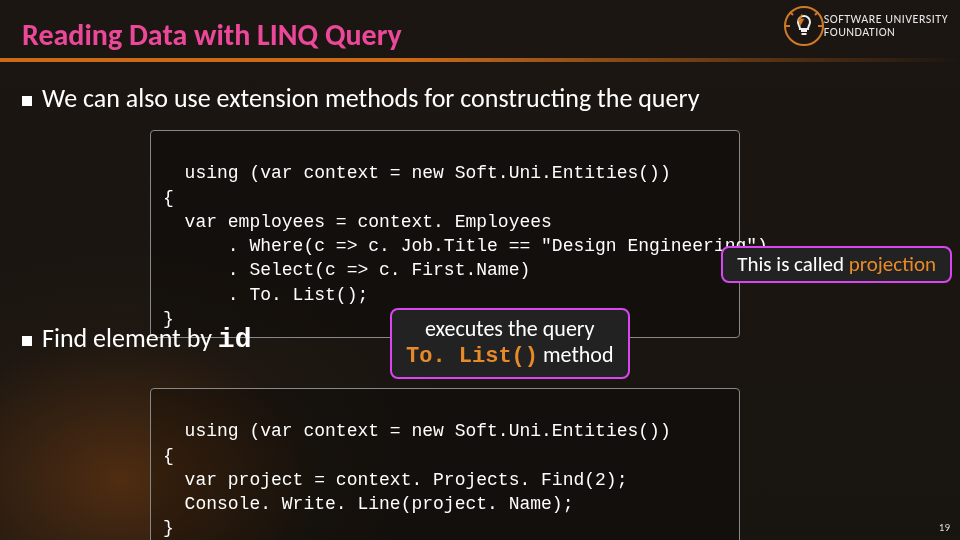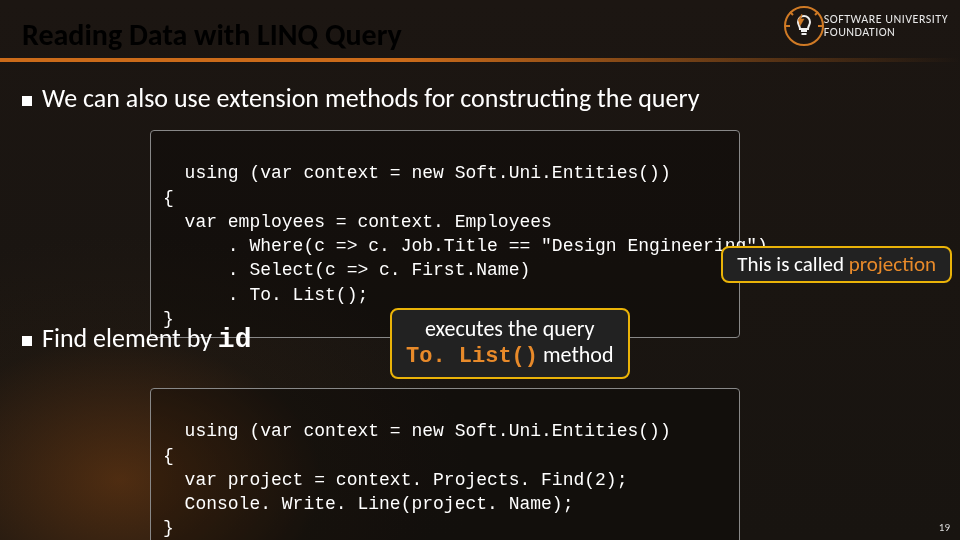--- a/index.html
+++ b/index.html
@@ -11,21 +11,21 @@
     font-family: "Segoe UI", Calibri, Arial, sans-serif;
     color: #fff;
     position: relative;
   }
   .title {
     position: absolute;
     top: 16px;
     left: 22px;
     font-size: 30px;
     font-weight: 700;
-    color: #000000;
+    color: #ec4899;
   }
   .title-underline {
     position: absolute;
     top: 58px;
     left: 0;
     width: 960px;
     height: 4px;
     background: linear-gradient(to right, #cb6b1a 0%, #cb6b1a 42%, rgba(203,107,26,0) 100%);
   }
   .logo {
@@ -65,21 +65,21 @@
     font-family: Consolas, "Courier New", monospace;
     font-size: 18px;
     line-height: 1.35;
     color: #fff;
     white-space: pre;
     font-weight: 400;
   }
   .callout {
     position: absolute;
     background: #222;
-    border: 2px solid #eab308;
+    border: 2px solid #d946ef;
     border-radius: 8px;
     padding: 6px 14px;
     color: #fff;
     font-size: 22px;
     text-align: center;
     line-height: 1.2;
   }
   .callout.small { font-size: 21px; padding: 4px 14px; }
   .callout .hl { color: #e88a2a; }
   .mono { font-family: Consolas, "Courier New", monospace; font-weight: 700; }

